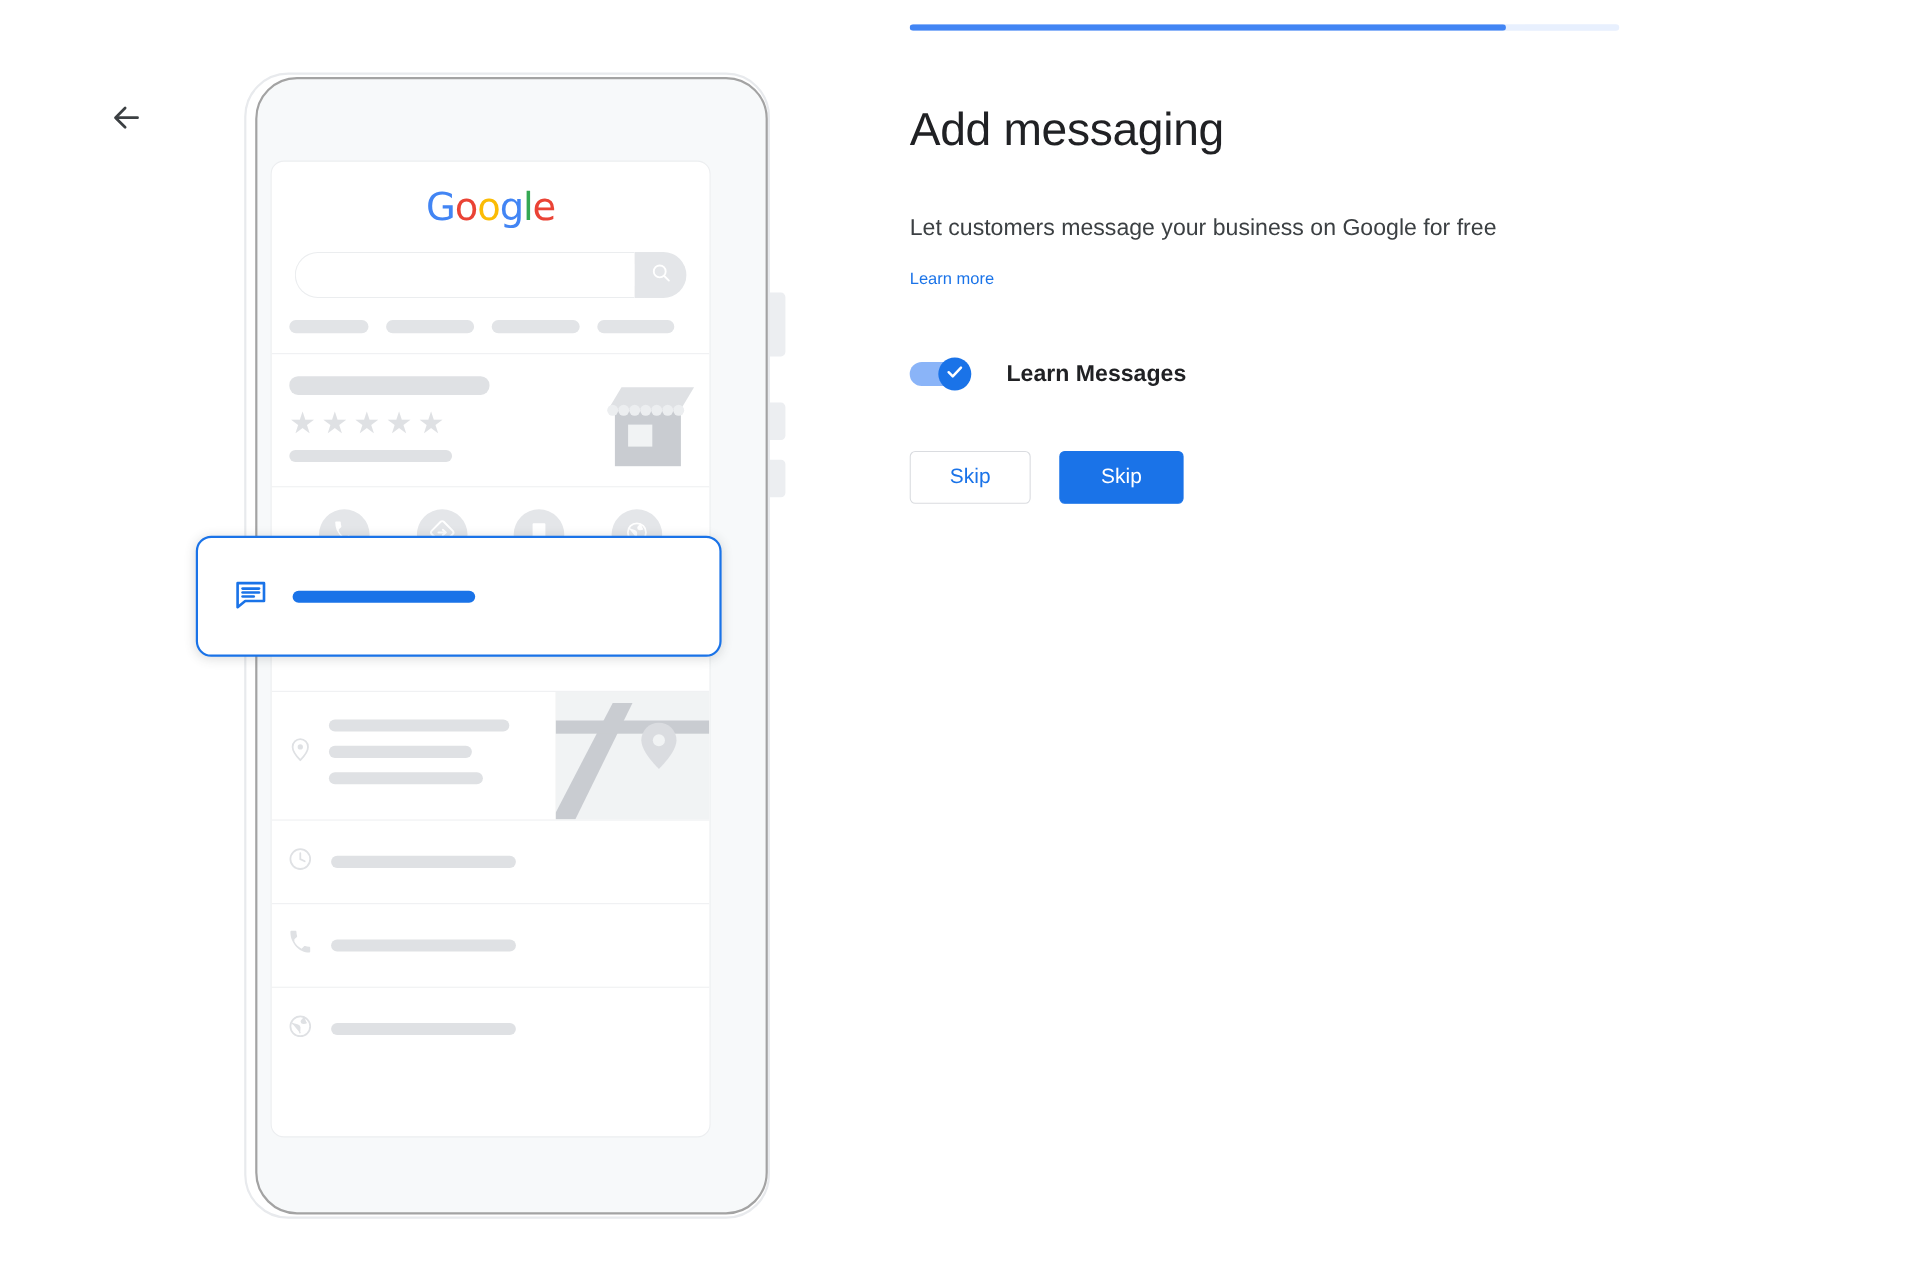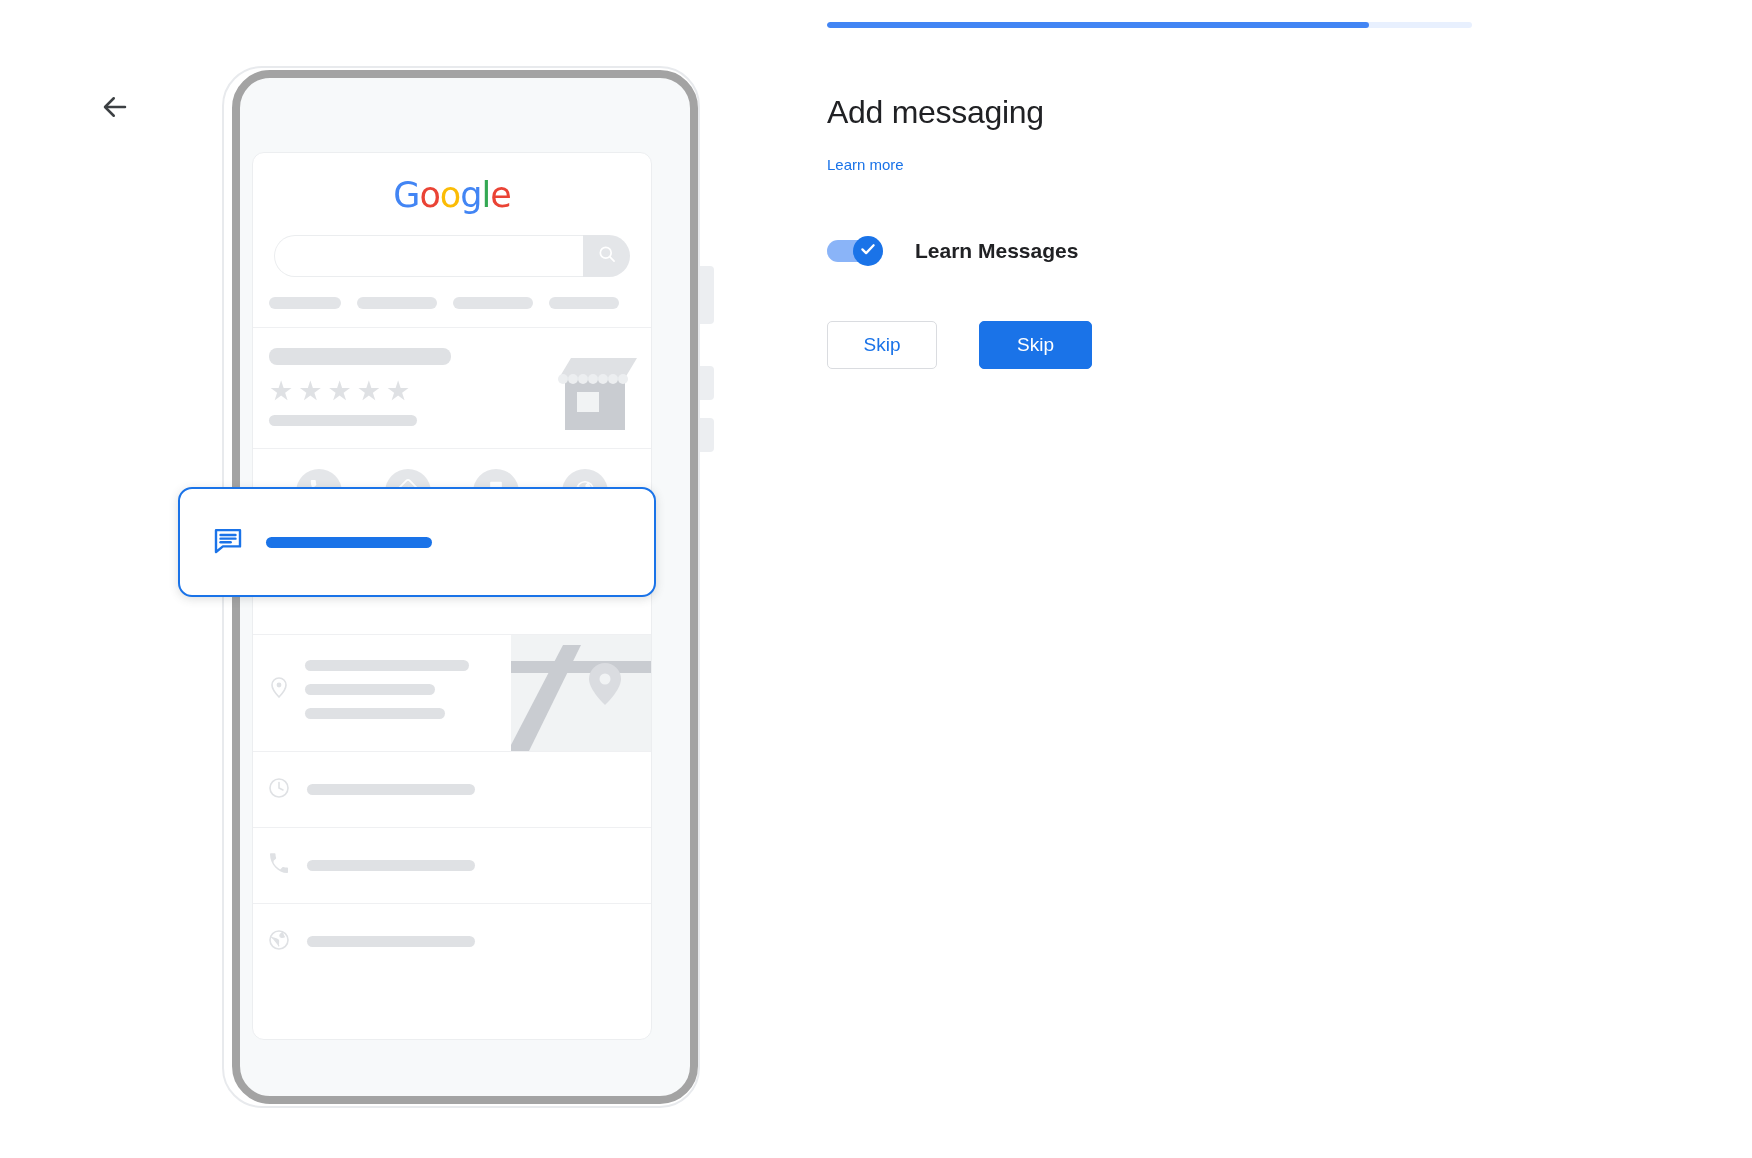--- a/index.html
+++ b/index.html
@@ -24,21 +24,21 @@
   .phone-outer {
     position: absolute; left: 0; top: 0;
     width: 478px; height: 1042px;
     border: 2px solid #e8eaed;
     border-radius: 40px;
     background: #ffffff;
   }
   .phone-body {
     position: absolute; left: 10px; top: 4px;
     width: 466px; height: 1034px;
-    border: 8px solid #a3a3a3;
+    border: 2px solid #a3a3a3;
     border-radius: 38px;
     background: #f7f9fa;
     overflow: hidden;
   }
   .phone-cam {
     position: absolute; left: 147px; top: 100px;
     width: 19px; height: 19px;
     border: 2px solid #dcdfe3; border-radius: 50%;
   }
   .phone-speaker {
@@ -130,21 +130,21 @@
     font-size: 19px; font-weight: 700; color: #202124;
     letter-spacing: .1px;
   }
   .progress {
     margin-top: 22px; width: 645px; height: 6px;
     background: #e8f0fe; border-radius: 3px; overflow: hidden;
   }
   .progress .fill { height: 100%; background: #4285f4; border-radius: 3px; }
   .panel h1 {
     margin-top: 66px;
-    font-size: 32px; font-weight: 400; color: #202124;
+    font-size: 42px; font-weight: 400; color: #202124;
     letter-spacing: -.3px;
   }
   .panel .desc { margin-top: 54px; font-size: 21px; color: #3c4043; }
   .panel .learn {
     display: inline-block; margin-top: 25px;
     font-size: 15px; color: #1a73e8; text-decoration: none; cursor: pointer;
   }
 
   .toggle-row { display: flex; align-items: center; gap: 32px; margin-top: 62px; }
   .switch { position: relative; width: 56px; height: 30px; cursor: pointer; }
@@ -152,21 +152,21 @@
     position: absolute; left: 0; top: 4px;
     width: 46px; height: 22px; border-radius: 11px; background: #8ab4f8;
   }
   .switch .thumb {
     position: absolute; right: 0; top: 0;
     width: 30px; height: 30px; border-radius: 50%; background: #1a73e8;
     display: flex; align-items: center; justify-content: center;
   }
   .toggle-label { font-size: 21px; font-weight: 700; color: #202124; }
 
-  .btn-row { display: flex; gap: 42px; margin-top: 55px; }
+  .btn-row { display: flex; gap: 26px; margin-top: 55px; }
   .btn {
     height: 48px; border-radius: 5px; font-size: 19px;
     display: flex; align-items: center; justify-content: center;
     cursor: pointer; font-family: "Liberation Sans", sans-serif;
   }
   .btn-skip {
     width: 110px; background: #fff; border: 1px solid #dadce0; color: #1a73e8;
   }
   .btn-next {
     width: 113px; background: #1a73e8; border: 1px solid #1a73e8; color: #fff; font-weight: 500;
@@ -364,20 +364,21 @@
 
   <div class="panel">
 
 
     <div class="progress">
       <div class="fill" id="progress-fill" style="width: 84%;"></div>
     </div>
 
     <h1>Add messaging</h1>
 
+    <div class="desc">Let customers message your business on Google for free</div>
 
     <a class="learn">Learn more</a>
 
     <div class="toggle-row">
       <div class="switch">
         <div class="track"></div>
         <div class="thumb">
           <span>
             <svg width="18" height="18" viewBox="0 0 24 24" fill="none" stroke="#ffffff" stroke-width="3" stroke-linecap="round" stroke-linejoin="round">
               <polyline points="4.5,12.5 9.5,17.5 19.5,7"></polyline>

